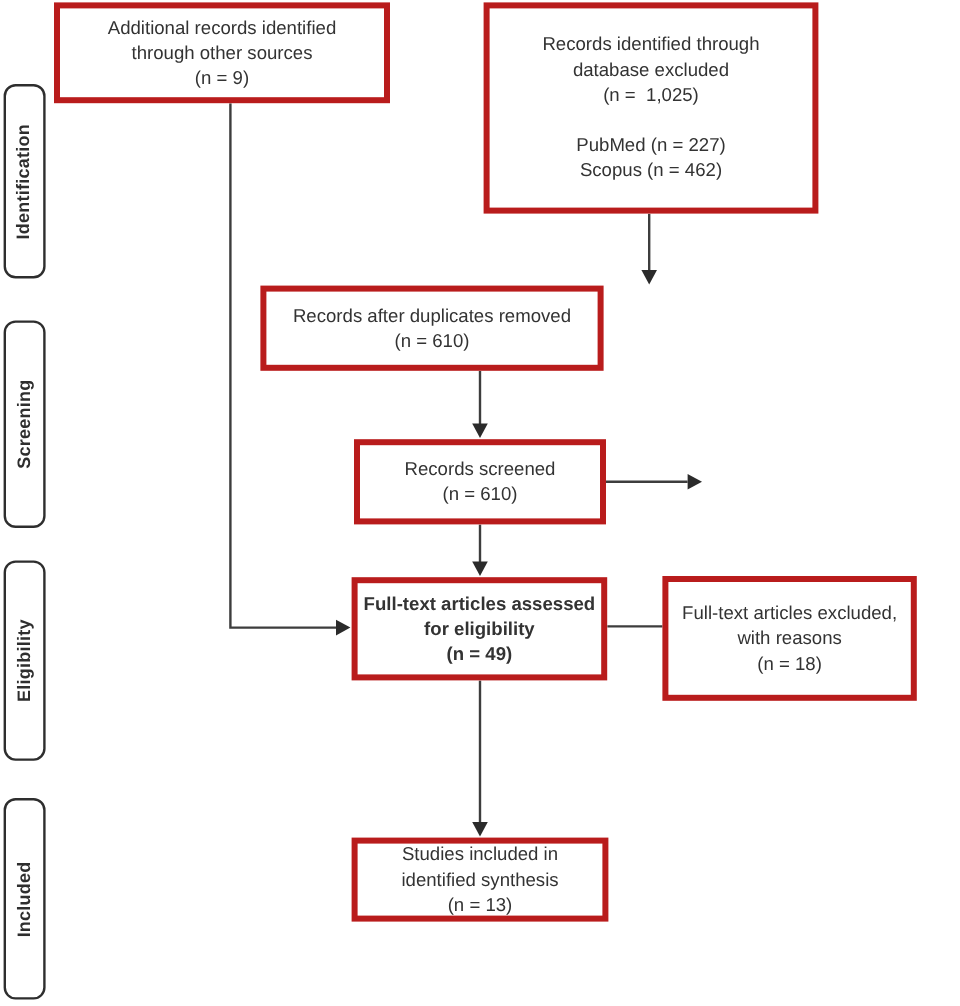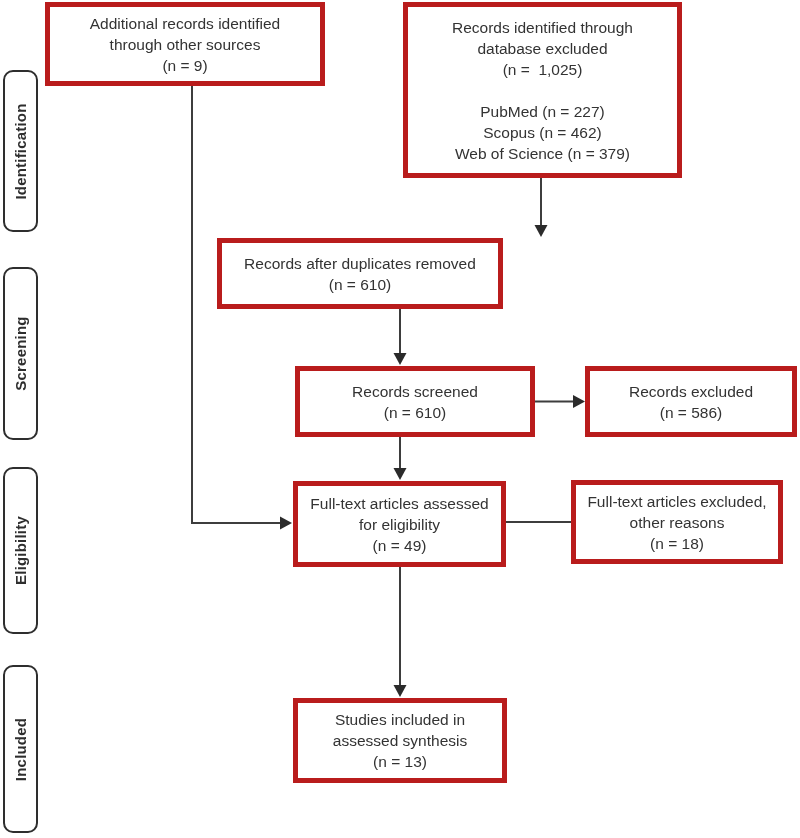--- a/index.html
+++ b/index.html
@@ -60,25 +60,25 @@
     white-space: nowrap;
     font-weight: bold;
     font-size: 15px;
     color: #2e2e2e;
     letter-spacing: 0.2px;
   }
   
   #node-other-sources     { left: 45px;  top: 2px;   width: 280px; height: 84px; }
   #node-database          { left: 403px; top: 2px;   width: 279px; height: 176px; }
   #node-duplicates        { left: 217px; top: 238px; width: 286px; height: 71px; }
-  #node-screened          { left: 295px; top: 366px; width: 240px; height: 71px; justify-content: center; }
+  #node-screened          { left: 295px; top: 366px; width: 210px; height: 71px; justify-content: center; }
   #node-excluded          { left: 585px; top: 366px; width: 212px; height: 71px; }
-  #node-fulltext          { left: 293px; top: 481px; width: 213px; height: 86px; }
-  #node-fulltext-excluded { left: 571px; top: 480px; width: 212px; height: 84px; }
-  #node-included          { left: 293px; top: 698px; width: 214px; height: 85px; }
+  #node-fulltext          { left: 293px; top: 481px; width: 213px; height: 86px; font-weight: bold; }
+  #node-fulltext-excluded { left: 552px; top: 480px; width: 212px; height: 104px; }
+  #node-included          { left: 293px; top: 698px; width: 214px; height: 70px; }
   
   #stage-identification { top: 70px;  height: 162px; }
   #stage-screening      { top: 267px; height: 173px; }
   #stage-eligibility    { top: 467px; height: 167px; }
   #stage-included       { top: 665px; height: 168px; }
 </style>
 </head>
 <body>
 
 <div class="canvas">
@@ -123,49 +123,44 @@
     <div class="ln">(n = 9)</div>
   </div>
 
   <div class="node" id="node-database">
     <div class="ln">Records identified through</div>
     <div class="ln">database excluded</div>
     <div class="ln">(n =  1,025)</div>
     <div class="ln"></div>
     <div class="ln">PubMed (n = 227)</div>
     <div class="ln">Scopus (n = 462)</div>
-    <div class="ln">Web of Science (n = 379)</div>
   </div>
 
   <div class="node" id="node-duplicates">
     <div class="ln">Records after duplicates removed</div>
     <div class="ln">(n = 610)</div>
   </div>
 
   <div class="node" id="node-screened">
     <div class="ln">Records screened</div>
     <div class="ln">(n = 610)</div>
   </div>
 
-  <div class="node" id="node-excluded">
-    <div class="ln">Records excluded</div>
-    <div class="ln">(n = 586)</div>
-  </div>
 
   <div class="node" id="node-fulltext">
     <div class="ln">Full-text articles assessed</div>
     <div class="ln">for eligibility</div>
     <div class="ln">(n = 49)</div>
   </div>
 
   <div class="node" id="node-fulltext-excluded">
     <div class="ln">Full-text articles excluded,</div>
-    <div class="ln">other reasons</div>
+    <div class="ln">with reasons</div>
     <div class="ln">(n = 18)</div>
   </div>
 
   <div class="node" id="node-included">
     <div class="ln">Studies included in</div>
-    <div class="ln">assessed synthesis</div>
+    <div class="ln">identified synthesis</div>
     <div class="ln">(n = 13)</div>
   </div>
 
 </div>
 
 </body></html>

